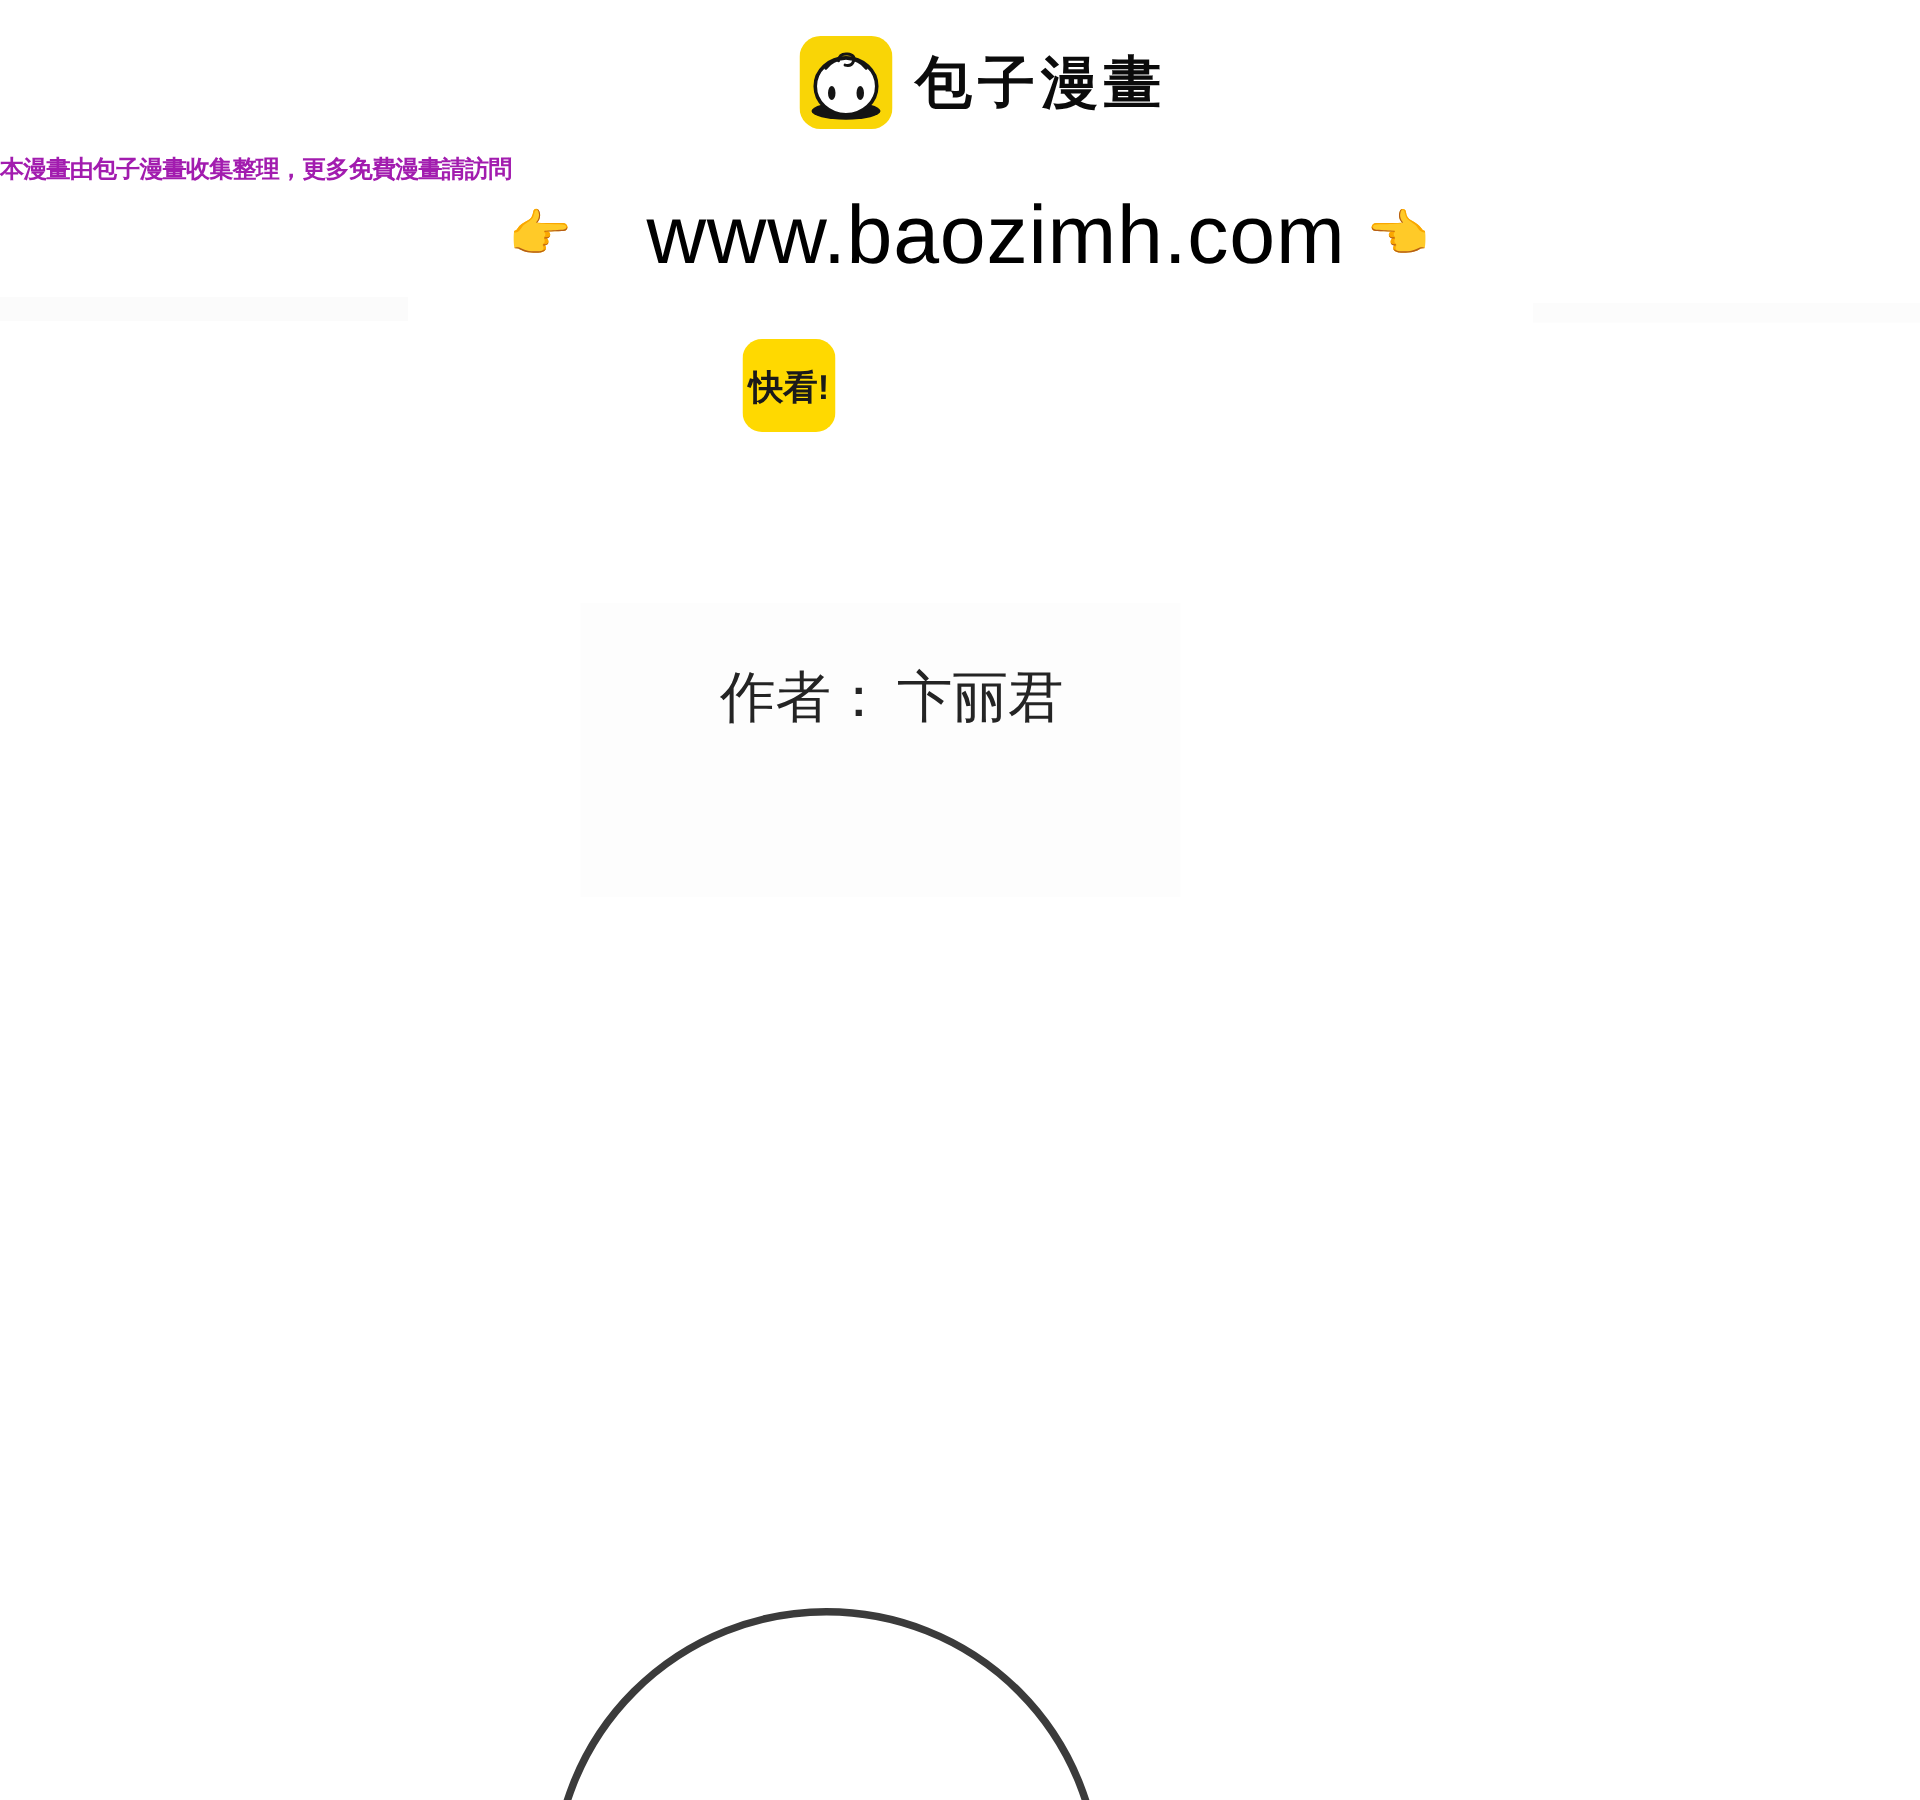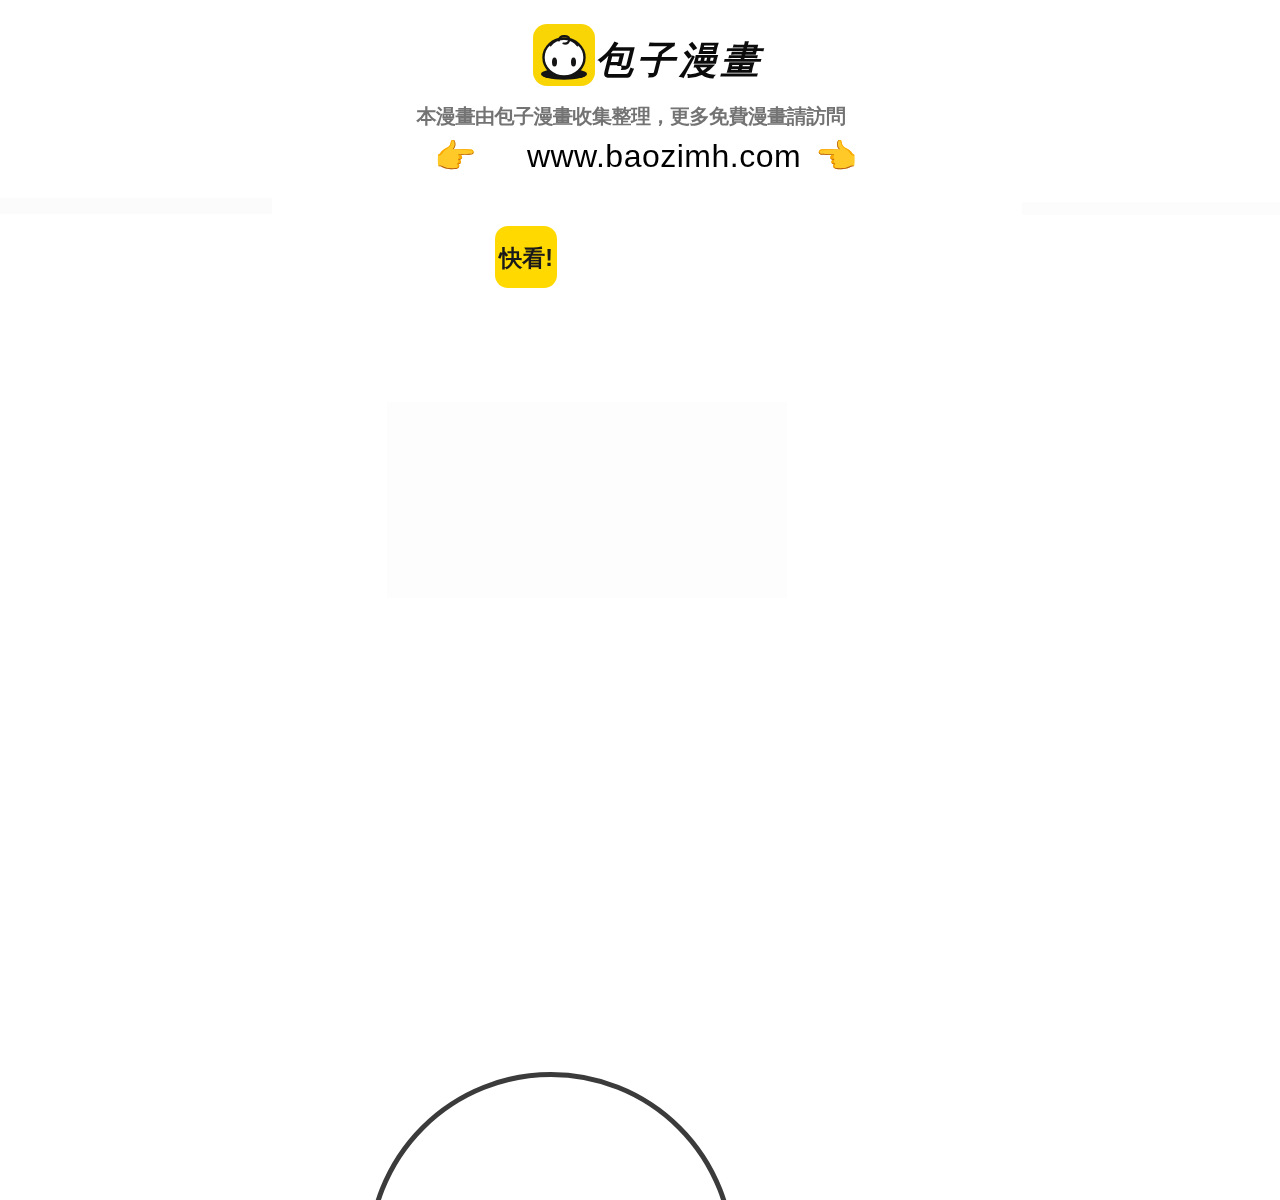--- a/index.html
+++ b/index.html
@@ -14,42 +14,42 @@
 
   
   .band { position: absolute; background: #fbfbfb; }
   .band-left  { left: 0;    top: 198px; width: 272px; height: 16px; }
   .band-right { left: 1022px; top: 202px; width: 258px; height: 13px; background: #fcfcfc; }
   .credits-panel { position: absolute; left: 387px; top: 402px; width: 400px; height: 196px; background: #fdfdfd; }
 
   
   .brand-row {
     position: absolute; left: 533px; top: 24px; height: 62px;
-    display: flex; align-items: flex-end; cursor: pointer; font-style: italic;
+    display: flex; align-items: center; gap: 15px; cursor: pointer;
   }
   .brand-name {
     font-size: 38px; font-weight: 700; letter-spacing: 4px;
     color: #0b0b0b; white-space: nowrap;
   }
 
   
   .notice {
     position: absolute; top: 104px; left: 0; width: 1262px;
-    text-align: center; font-size: 20px; font-weight: 700;
-    letter-spacing: -0.5px; color: #737373; line-height: 1.2;
+    font-size: 16px; font-weight: 700;
+    letter-spacing: -0.5px; color: #a21caf; line-height: 1.2;
   }
 
   
   .link-row {
     position: absolute; top: 132px; left: 0; width: 1292px; height: 48px;
     display: flex; justify-content: center; align-items: center; gap: 14px;
   }
   .hand-emoji { font-size: 34px; line-height: 1; }
   .site-url {
-    font-size: 32px; font-weight: 500; letter-spacing: 0.5px;
+    font-size: 55px; font-weight: 500; letter-spacing: 0.5px;
     color: #000; text-decoration: none; line-height: 1; margin-left: 36px;
   }
 
   
   .publisher-row {
     position: absolute; left: 495px; top: 226px; height: 62px;
     display: flex; align-items: center; gap: 1px;
   }
   .publisher-title {
     font-size: 46px; font-weight: 900; color: #141414;
@@ -104,15 +104,19 @@
 </div>
 
 <div class="publisher-row">
   <svg class="app-icon" width="62" height="62" viewBox="0 0 62 62">
     <rect x="0" y="0" width="62" height="62" rx="13" fill="#FFD900"></rect>
     <text x="31" y="40" text-anchor="middle" font-family="Liberation Sans, DejaVu Sans, sans-serif" font-size="23" font-weight="900" fill="#1a1a1a">快看!</text>
   </svg>
 </div>
 
 <div class="credits">
+  <div class="credit-row">
+    <span class="credit-label">作者：</span>
+    <span class="credit-value">卞丽君</span>
+  </div>
 </div>
 
 <div class="panel-circle"></div>
 
 </body></html>

